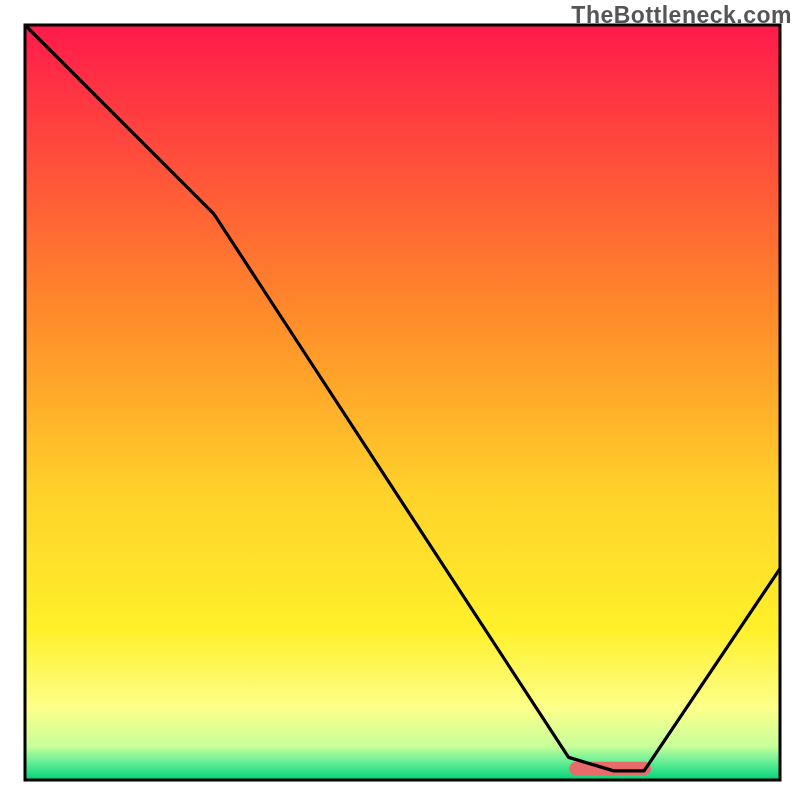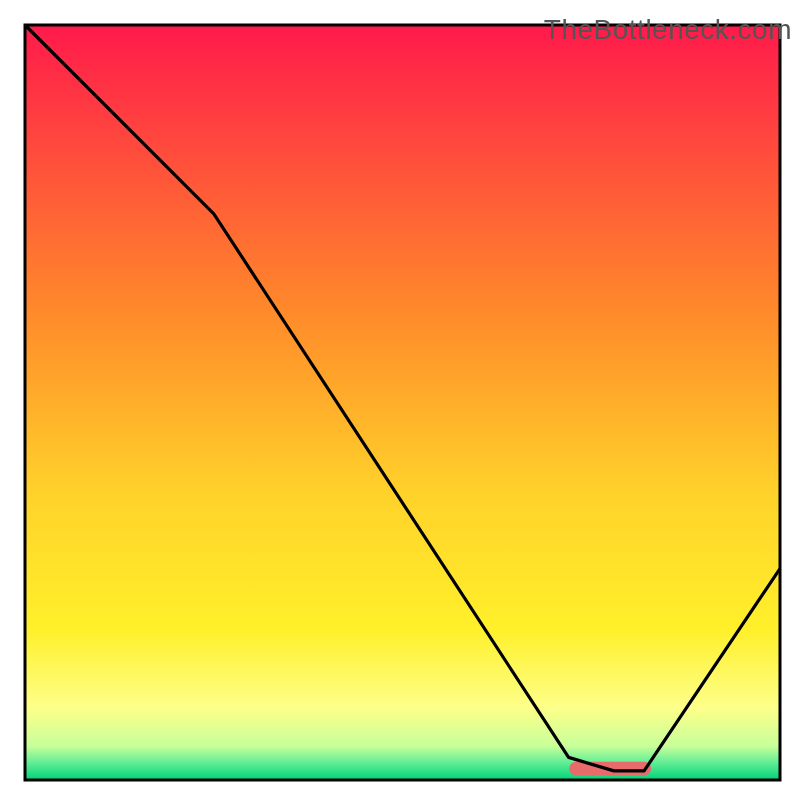--- a/index.html
+++ b/index.html
@@ -11,24 +11,24 @@
     background: #fff;
     font-family: Arial, Helvetica, sans-serif;
   }
   .container {
     position: relative;
     width: 800px;
     height: 800px;
   }
   .watermark {
     position: absolute;
-    top: 14px;
+    top: 2px;
     right: 8px;
-    font-size: 28px;
-    font-weight: normal;
+    font-size: 23px;
+    font-weight: bold;
     color: #555;
     letter-spacing: 0.5px;
     z-index: 10;
   }
   svg {
     position: absolute;
     top: 0;
     left: 0;
   }
 </style>

